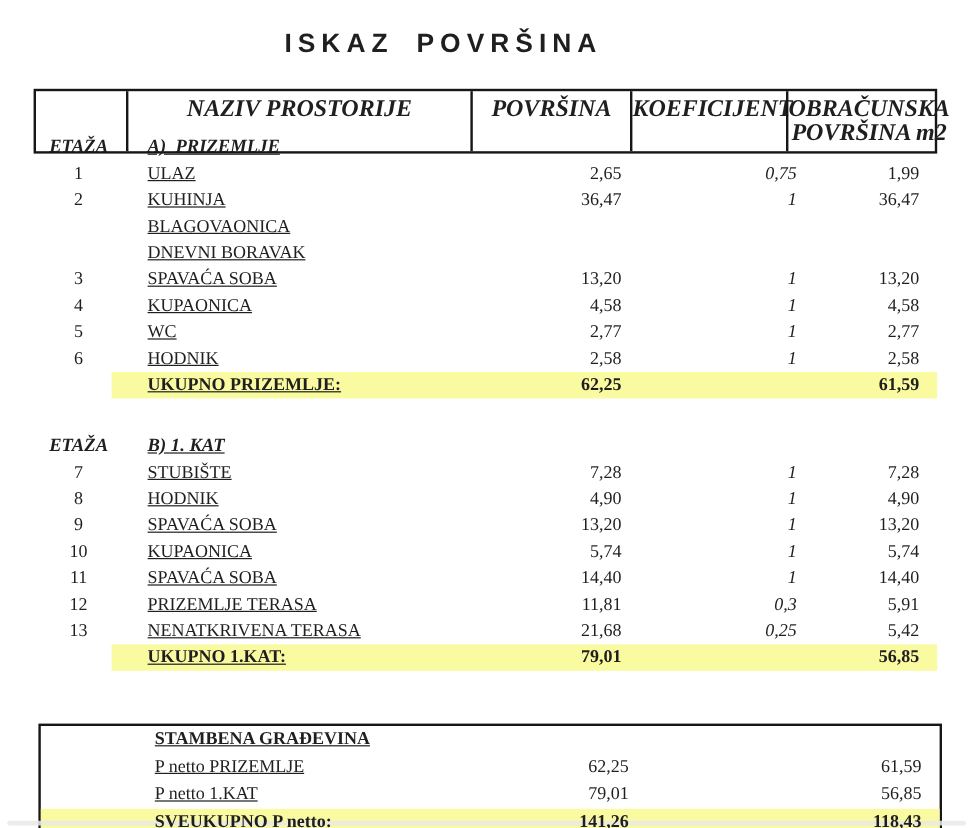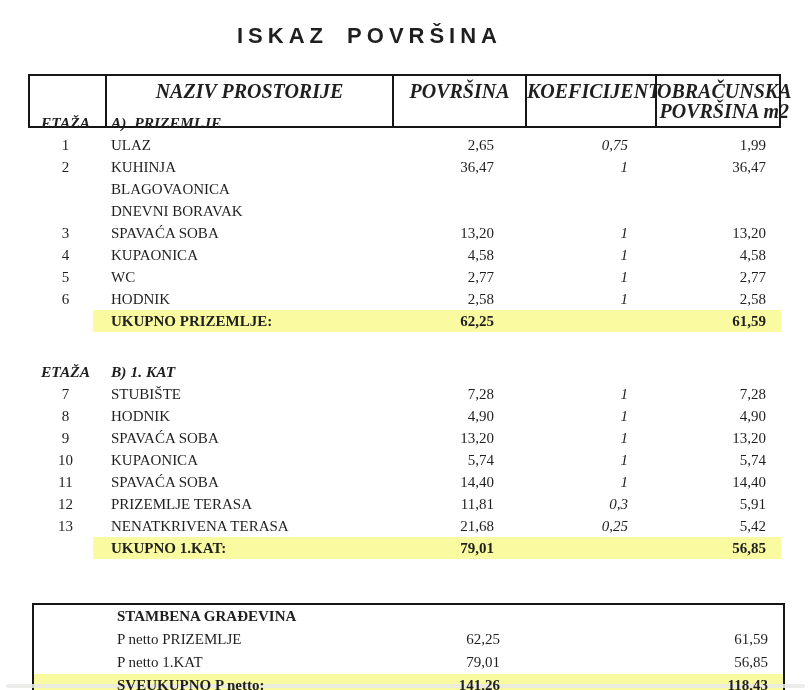--- a/index.html
+++ b/index.html
@@ -23,25 +23,25 @@
     display:grid; grid-template-columns:75px 287px 133px 130px 1fr;
     font-weight:700; font-style:italic; font-size:20px;margin-top:24px;
   }
   .hcell { border-left:2px solid var(--border, #161616); text-align:center; padding-top:5px; line-height:20px; }
   .hcell:first-child { border-left:none; }
   .hcell span { display:block; }
   
   .content { position:absolute; top:112px; left:28px; width:753px; font-size:15px; }
   .row {
     display:grid; grid-template-columns:75px 287px 133px 130px 1fr;
-    height:22px; line-height:22px; position:relative;
+    height:22px; line-height:22px; position:relative;gap:12px;
   }
   .cell { position:relative; z-index:1; white-space:nowrap; overflow:visible; }
   .num  { text-align:center; }
-  .name { padding-left:8px; }
+  .name { padding-left:8px;text-decoration:underline; }
   .pov  { text-align:right; padding-right:29px; }
   .koef { text-align:right; padding-right:25px; font-style:italic; }
   .obr  { text-align:right; padding-right:15px; }
   .section-head { font-weight:700; font-style:italic; font-size:15.5px; }
   .section-head .name { white-space:pre; }
   .section-b { margin-top:29px; }
   .total-row { font-weight:700; }
   .hlbar { position:absolute; top:0; bottom:0; right:0; background:var(--highlight, #fafaa0); z-index:0; }
   .hlbar.from-name { left:65px; }
   .hlbar.full { left:0; }

